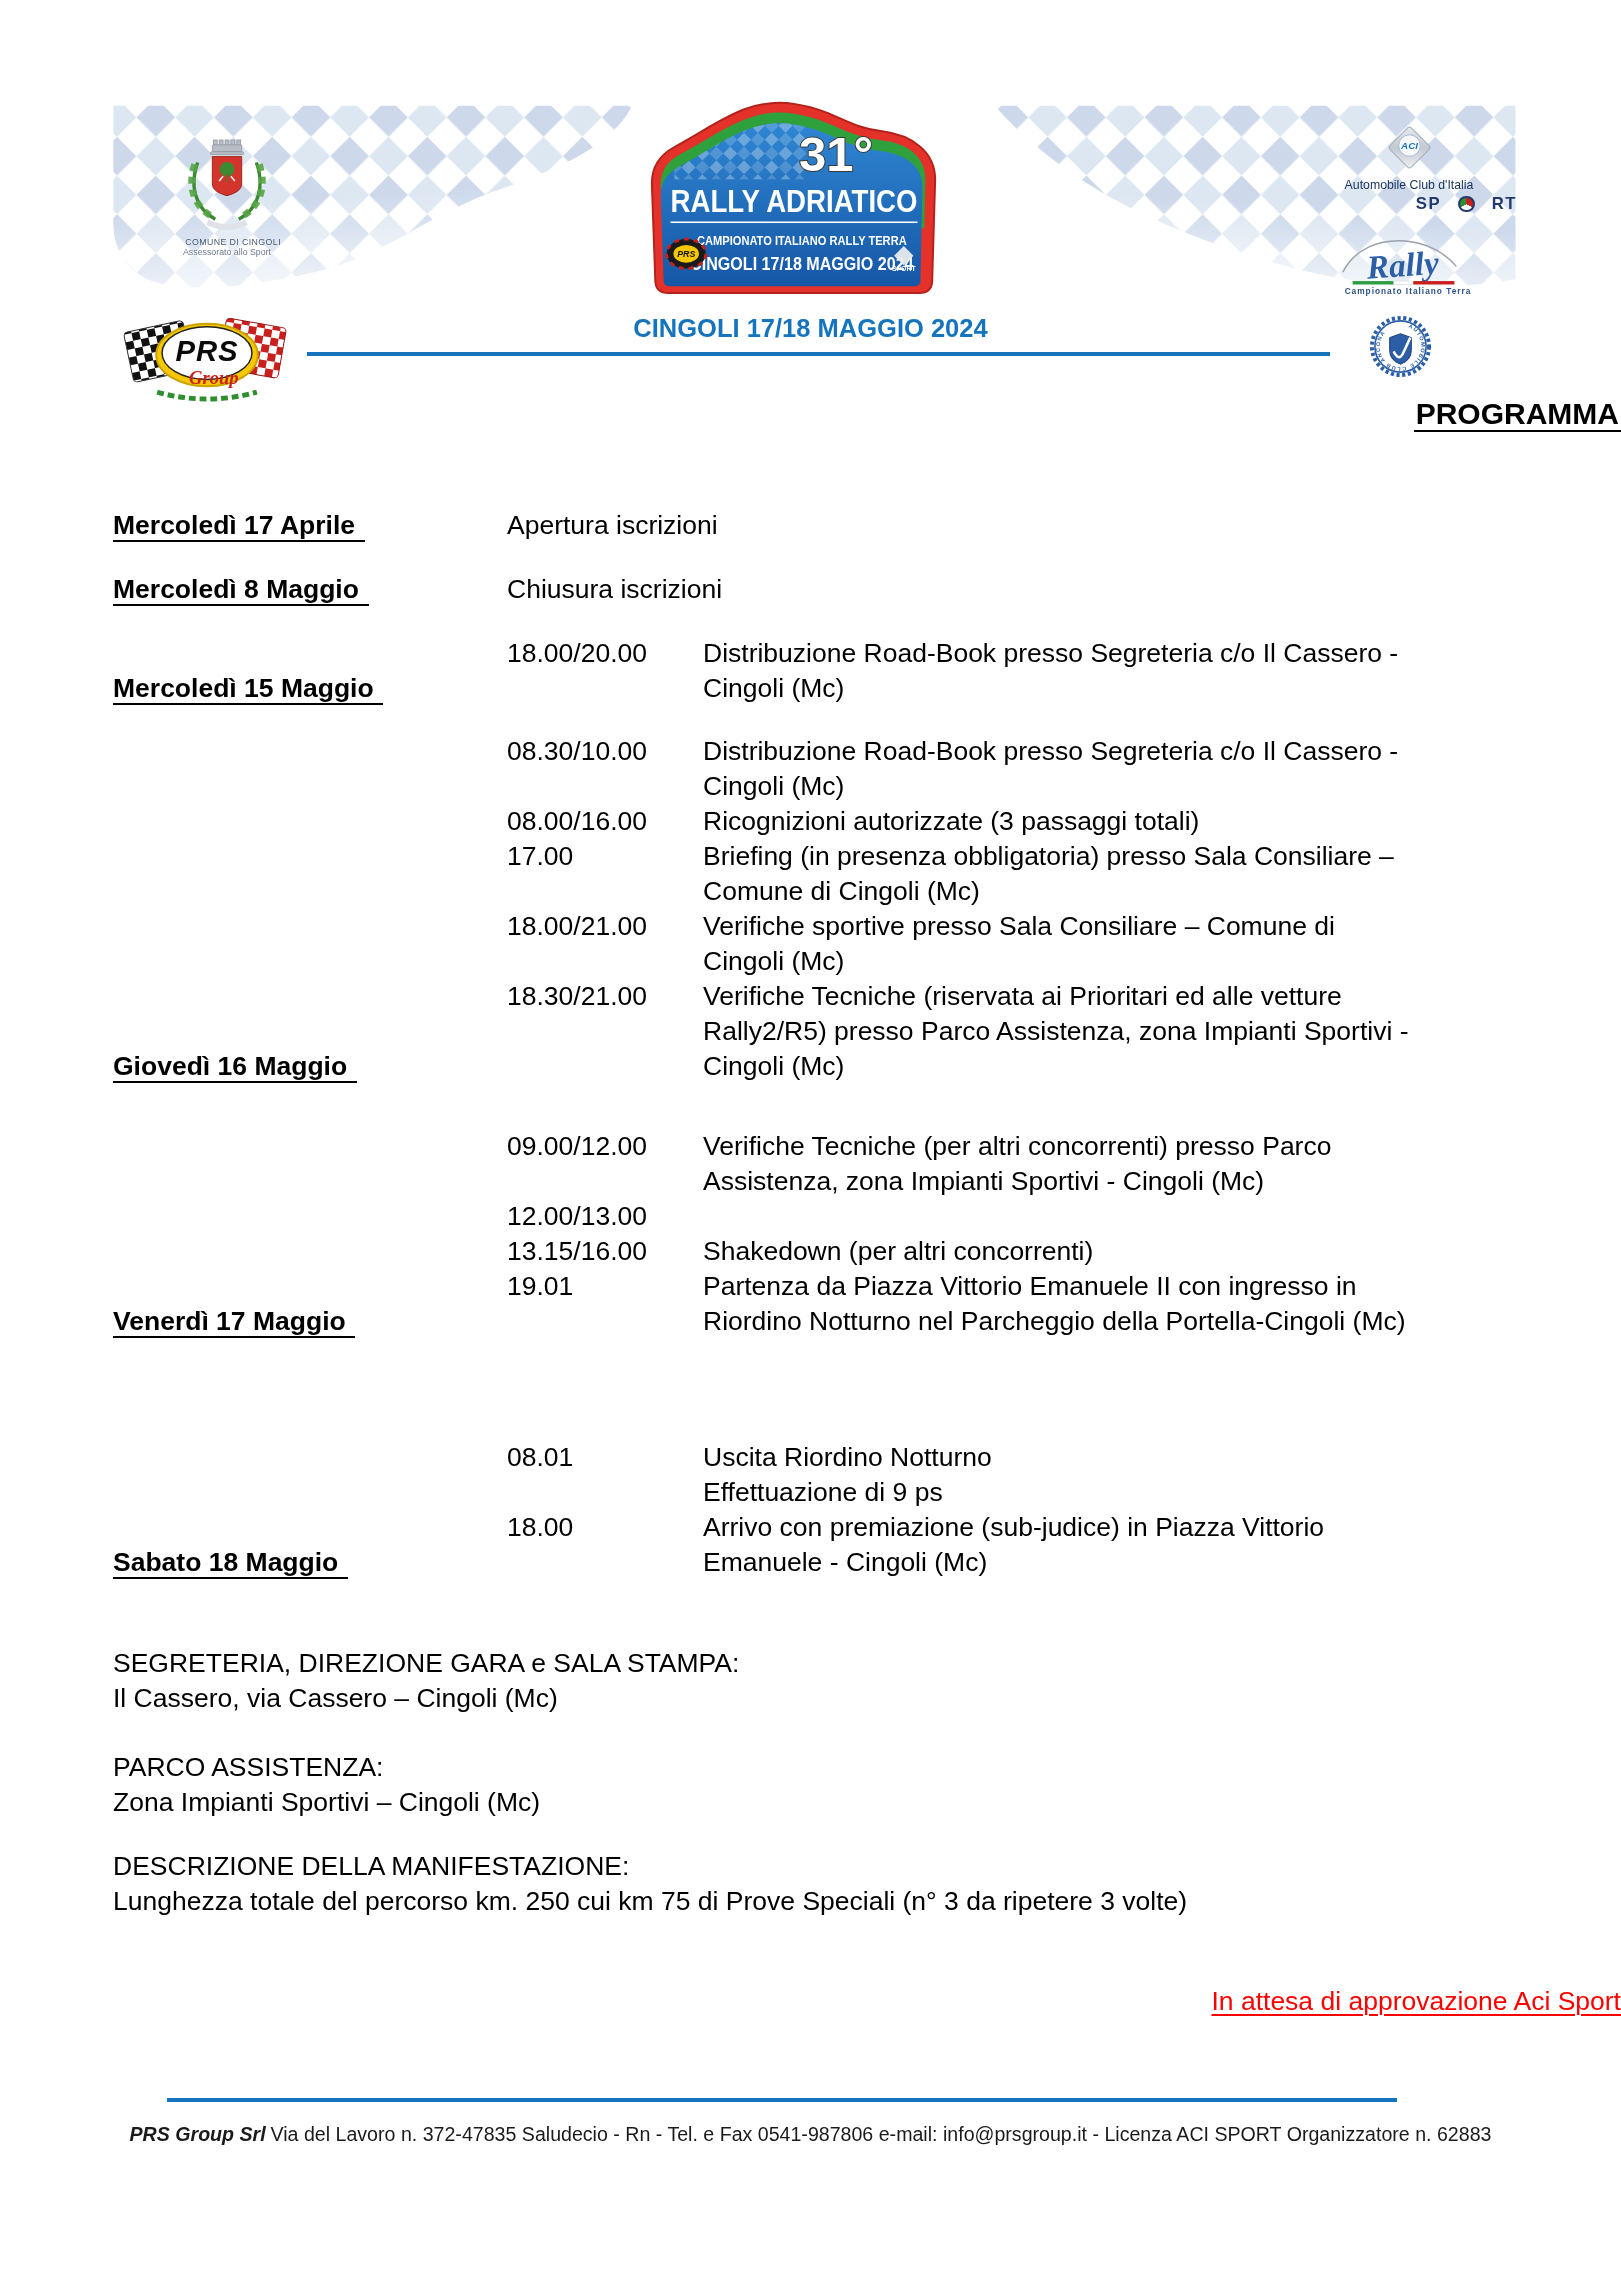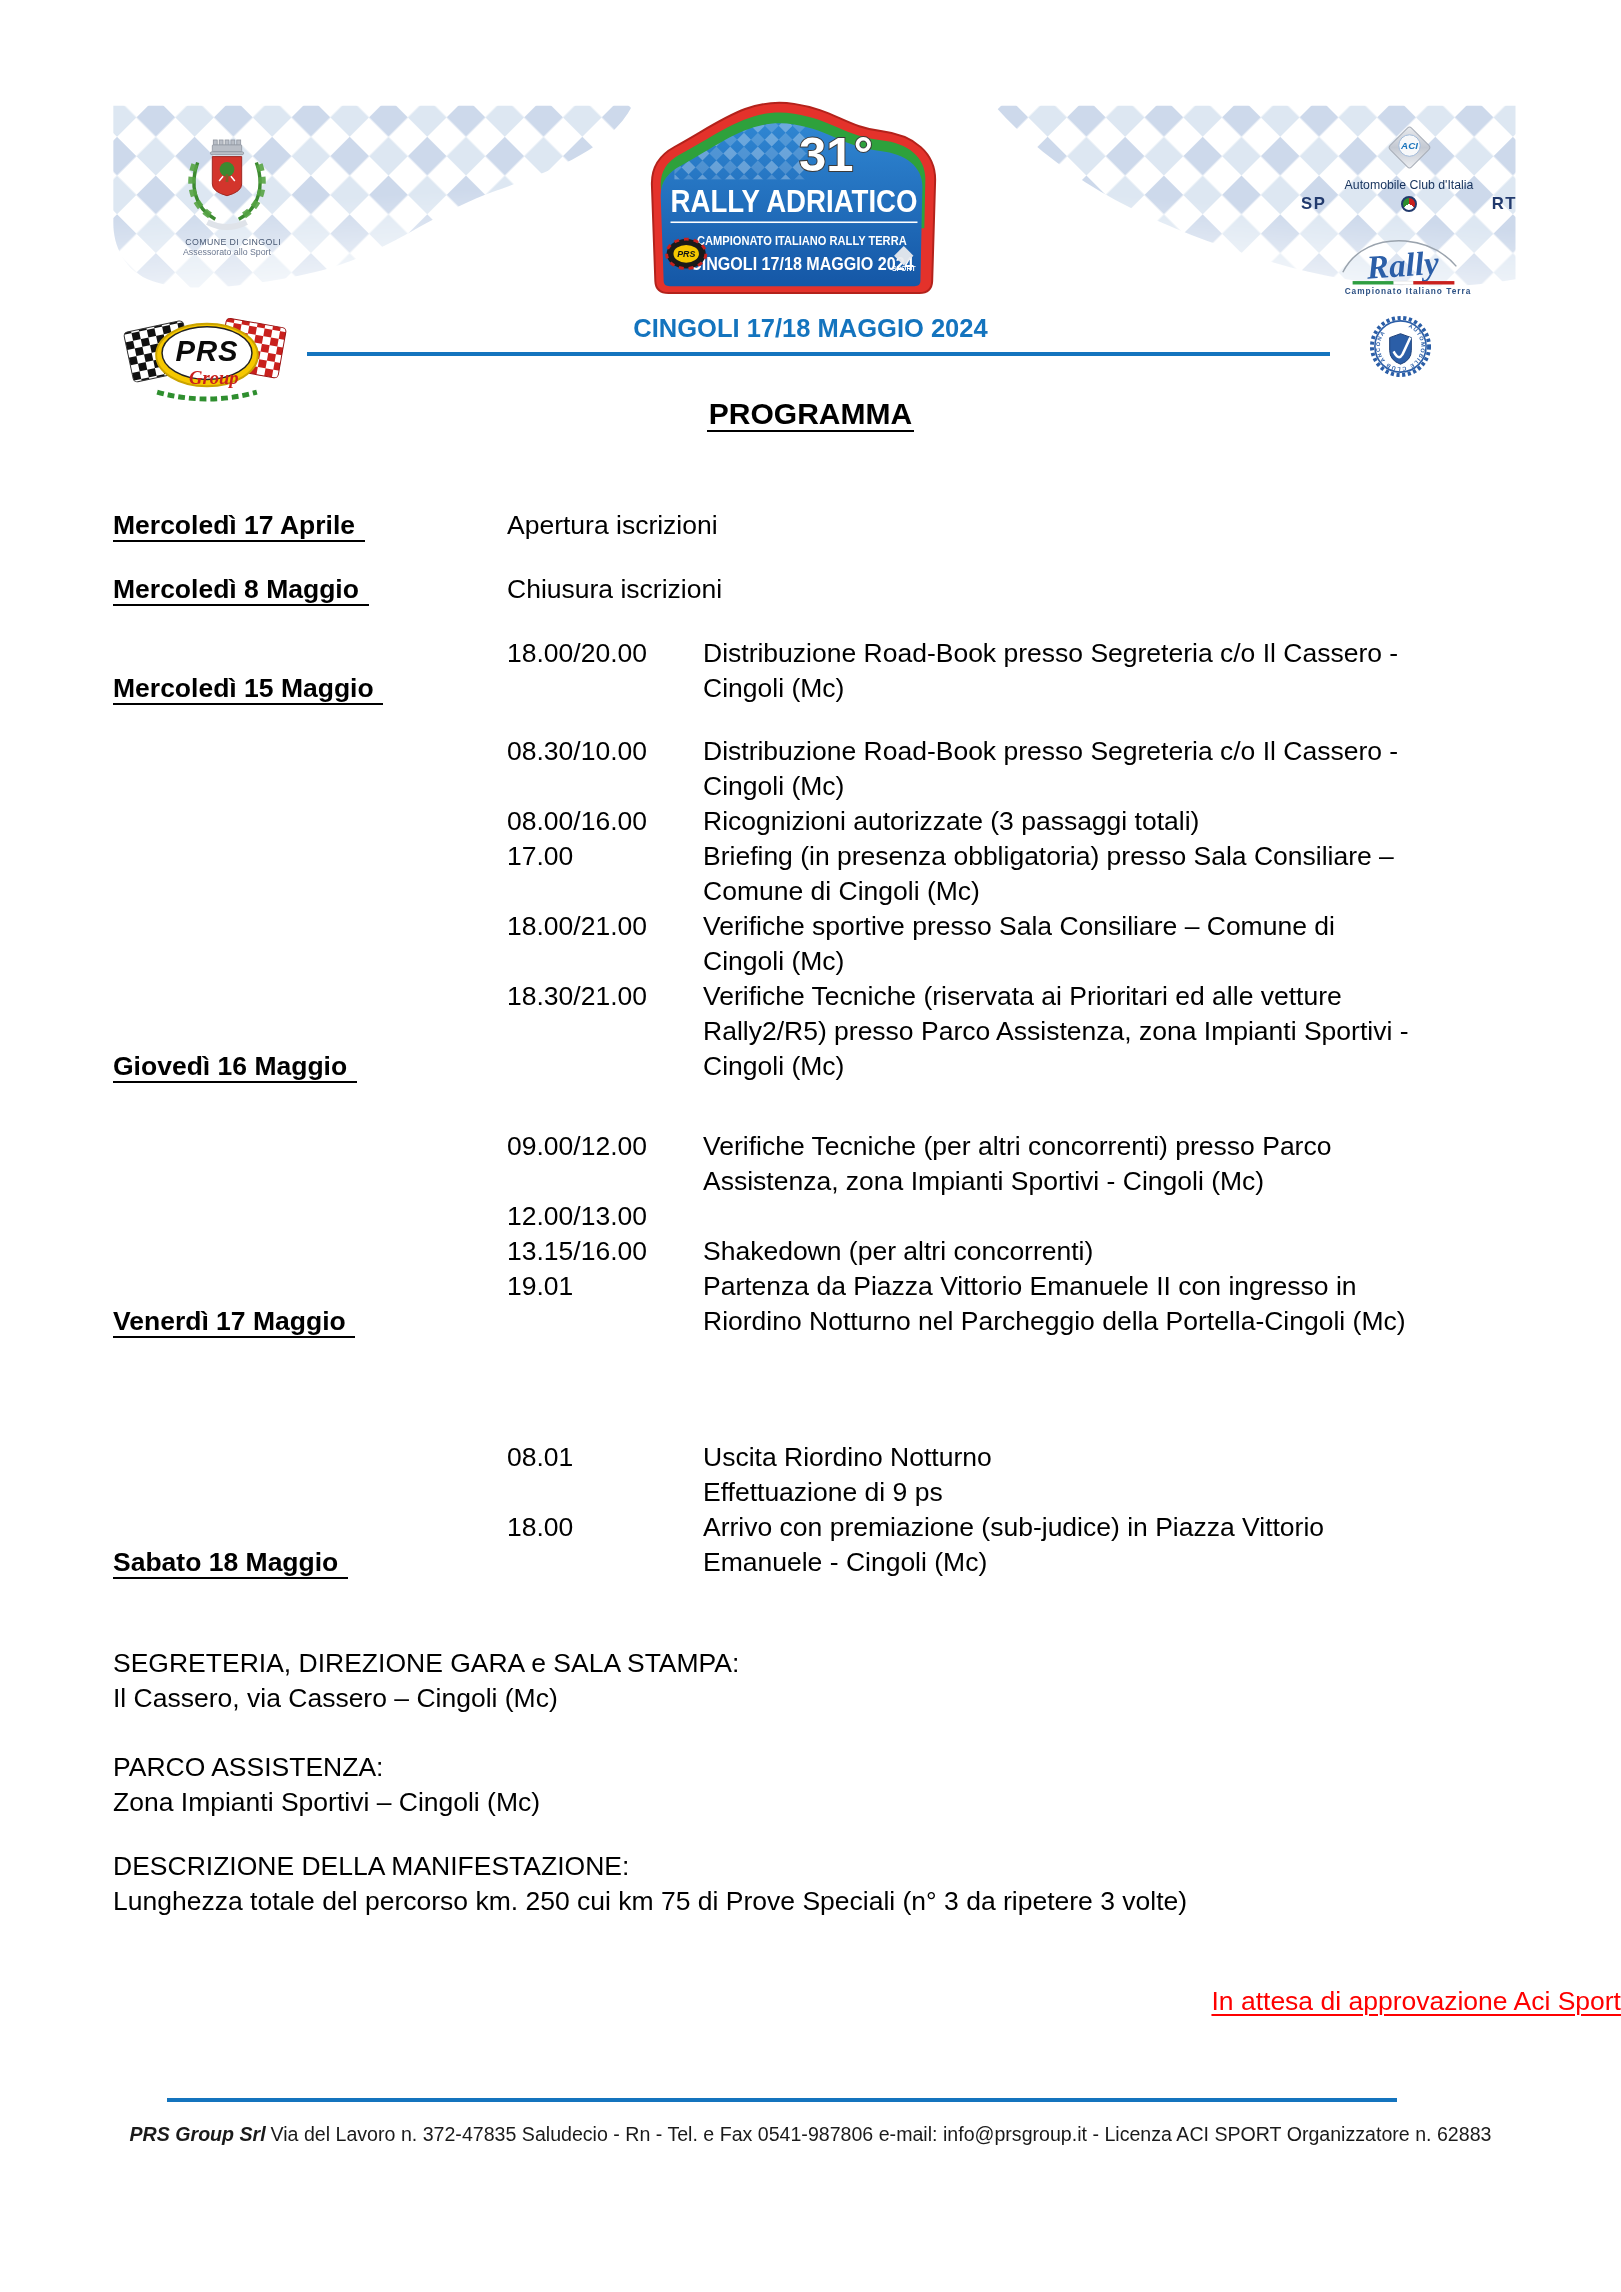--- a/index.html
+++ b/index.html
@@ -12,31 +12,31 @@
   .comune{position:absolute;left:173px;top:137px;width:108px;text-align:center;}
   .comune .cname{font-size:8.8px;letter-spacing:0.4px;color:#4a5a74;margin-top:2px;text-align:right;}
   .comune .cdept{font-size:8.8px;color:#6b7890;}
   .plate{position:absolute;left:647px;top:91px;}
   .subtitle{position:absolute;left:0;top:314px;width:1621px;text-align:center;
     font-size:25.5px;font-weight:bold;color:var(--blue);}
   .prs-big{position:absolute;left:120px;top:310px;}
   .hrule{position:absolute;left:307px;top:352px;width:1023px;height:3.9px;background:var(--blue);}
   .aci-block{position:absolute;left:1301px;top:125px;width:216px;text-align:center;}
   .aci-club{font-size:12.3px;color:#16325c;margin-top:3.9px;}
-  .sport-word{margin-top:2px;display:flex;justify-content:space-between;align-items:center;gap:16px;}
+  .sport-word{margin-top:2px;display:flex;justify-content:flex-end;align-items:center;gap:16px;}
   .sport-word .l{font-size:16.7px;font-weight:bold;color:#223a6d;letter-spacing:1.5px;}
   .sport-word .o{display:inline-block;width:12.7px;height:12.7px;border-radius:50%;
     border:2.9px solid #223a6d;margin:0 1px;
     background:conic-gradient(#c9201d 0 120deg,#ffffff 120deg 240deg,#2f8f2f 240deg 360deg);}
   .rally-mark{position:absolute;left:1335px;top:233px;}
   .rally-caption{position:absolute;left:1320px;top:286px;width:176px;text-align:center;
     font-size:8.3px;font-weight:bold;letter-spacing:1px;color:#2d5184;}
   .ancona{position:absolute;left:1368px;top:314px;}
   
-  .heading{position:absolute;left:0;top:397px;width:1621px;text-align:center;
+  .heading{position:absolute;left:0;top:397px;width:1621px;text-align:right;
     font-size:30px;font-weight:bold;}
   .heading span{border-bottom:2.9px solid #000;padding:0 2px;}
   .sgroup{position:absolute;left:113px;width:1396px;display:flex;align-items:flex-end;
     font-size:26.5px;line-height:35px;}
   .sdate{flex:0 0 394px;font-weight:bold;}
   .sdate span{border-bottom:2.9px solid #000;padding-right:9.8px;}
   .sbody{flex:1;}
   .sentry{display:flex;}
   .stime{flex:0 0 196px;}
   .stext{flex:1;white-space:pre-line;}

